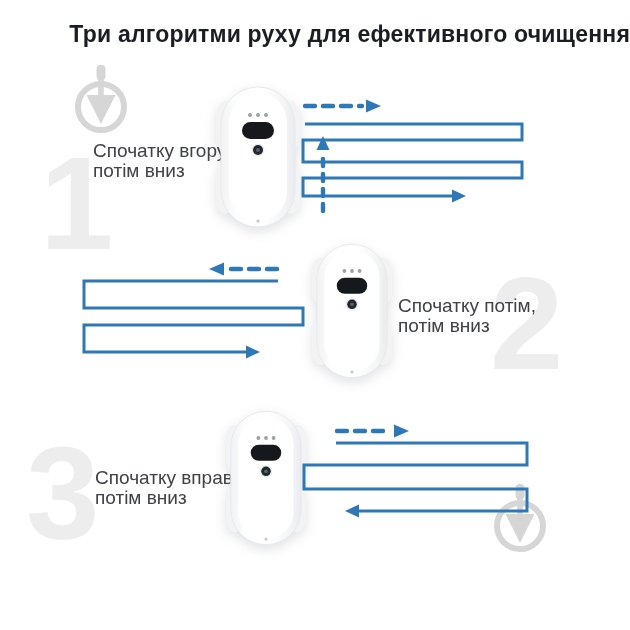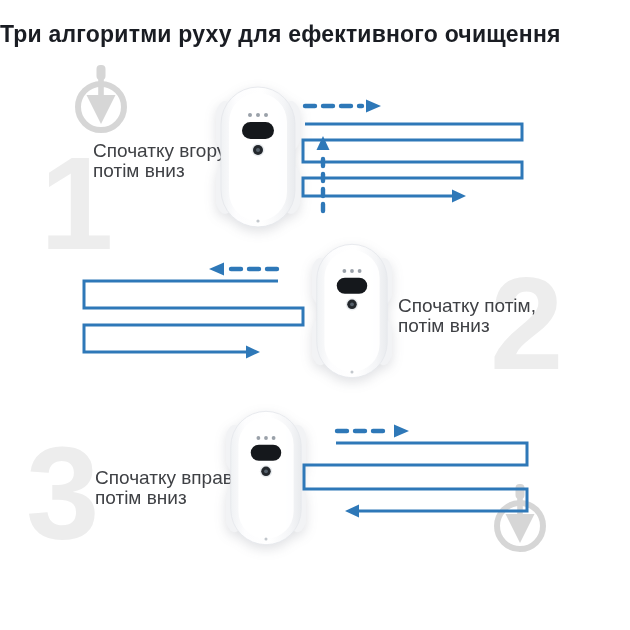--- a/index.html
+++ b/index.html
@@ -4,21 +4,21 @@
 <style>
   html,body { margin:0; padding:0; }
   body {
     width:630px; height:630px; background:var(--background,#fff);
     font-family:"Liberation Sans", sans-serif;
     position:relative; overflow:hidden;
   }
   .stage { position:absolute; left:0; top:0; width:630px; height:630px; }
 
   .title {
-    position:absolute; top:21px; left:0; width:630px; text-align:left;
+    position:absolute; top:21px; left:0; width:630px; text-align:right;
     font-size:23px; font-weight:700; letter-spacing:.2px;
     color:var(--title-text,#1a1d23); z-index:2;
   }
 
   .wm-num {
     position:absolute; font-size:132px; line-height:1; font-weight:700;
     color:var(--number-gray,#ededed); z-index:0; user-select:none;
   }
   .wm-num.n1 { left:40px;  top:138px; }
   .wm-num.n2 { left:490px; top:258px; }

